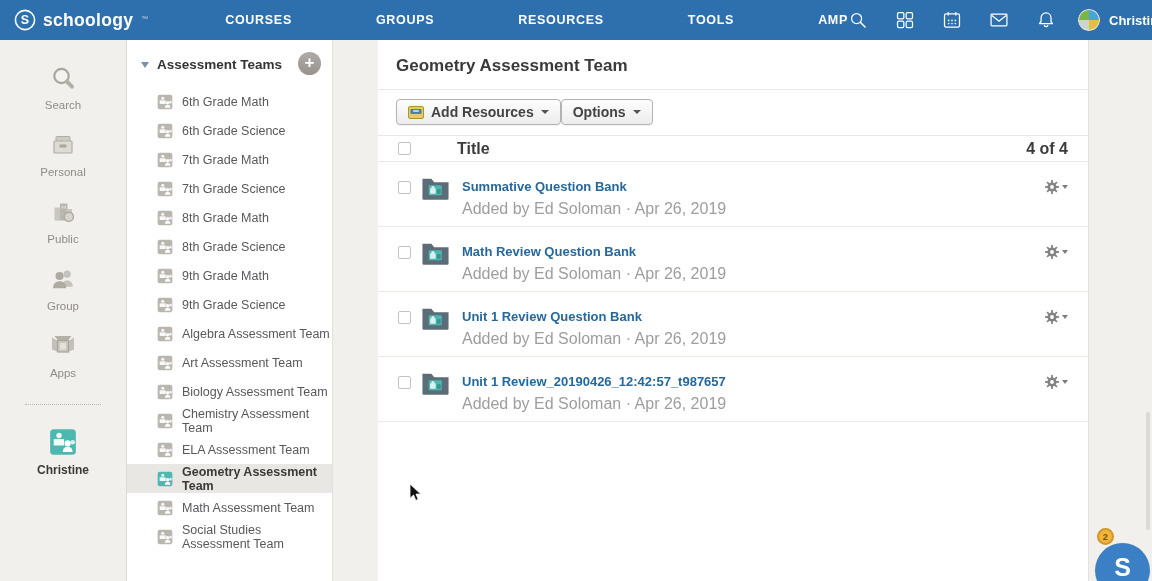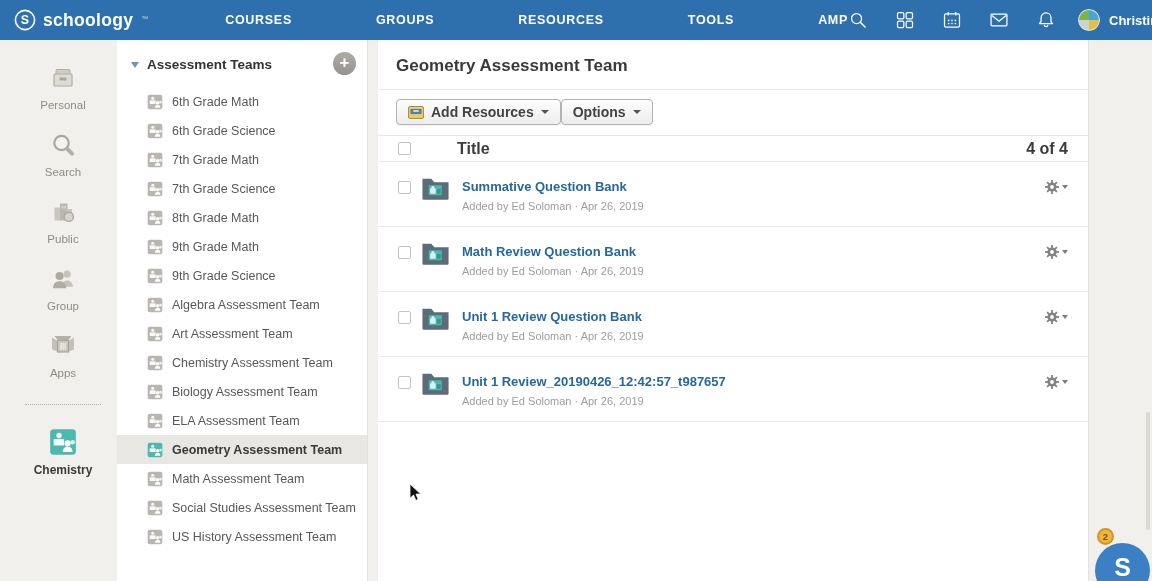--- a/index.html
+++ b/index.html
@@ -34,21 +34,21 @@
           display:flex; flex-direction:column; align-items:center; }
   .rail-item { display:flex; flex-direction:column; align-items:center; margin-bottom:19px; cursor:pointer; width:100%; }
   .rail-item .rail-icon { width:30px; height:30px; display:flex; align-items:center; justify-content:center; }
   .rail-icon svg { width:28px; height:28px; }
   .rail-label { margin-top:6px; font-size:11.5px; color:#8f8c87; }
   .rail-item.active .rail-label { color:#3a3a38; font-weight:700; font-size:12px; }
   .rail-divider { width:76px; border-top:1px dotted #b8b5af; margin:6px auto 22px; }
   .rail-scroll { position:absolute; right:2px; top:412px; width:4px; height:118px; background:#dcd9d4; border-radius:2px; }
 
   
-  .sidebar { position:absolute; top:40px; left:117px; bottom:0; width:251px;
+  .sidebar { position:absolute; top:40px; left:127px; bottom:0; width:206px;
              background:#fff; border-right:1px solid #e3e1dd; }
   .sb-header { position:relative; padding:17px 14px 13px 14px; display:flex; align-items:center; }
   .tri-down { width:0; height:0; border-left:4.5px solid transparent; border-right:4.5px solid transparent;
               border-top:6px solid #7492ae; margin-right:8px; cursor:pointer; flex:none; }
   .sb-title { font-size:13.5px; font-weight:700; color:#333; }
   .plus-btn { position:absolute; right:11px; top:12px; width:23px; height:23px; border-radius:50%;
               background:linear-gradient(#aeaba6,#97948f); color:#fff; display:flex; align-items:center;
               justify-content:center; font-size:17px; font-weight:700; cursor:pointer; line-height:0; padding-bottom:2px; }
   .teams-list { margin-top:2px; }
   .team-item { height:29px; display:flex; align-items:center; padding-left:30px; cursor:pointer;
@@ -78,21 +78,21 @@
               display:inline-block; cursor:pointer; flex:none; }
   .col-title { margin-left:46px; font-size:16px; font-weight:700; color:#3c3c3c; }
   .count { margin-left:auto; font-size:16px; font-weight:700; color:#3c3c3c; }
   .res-row { display:flex; align-items:flex-start; padding:15px 20px 0; height:65px;
              border-bottom:1px solid #eceae7; }
   .res-row .checkbox { margin-top:4px; }
   .folder { margin-left:10px; margin-top:0; width:29px; height:24px; display:inline-flex; flex:none; }
   .folder svg { width:29px; height:24px; }
   .row-text { margin-left:12px; }
   .row-title { font-size:13px; font-weight:700; color:#26689c; cursor:pointer; display:inline-block; }
-  .row-meta { margin-top:5px; font-size:11px; color:#9d9d9d; }
+  .row-meta { margin-top:5px; font-size:16px; color:#9d9d9d; }
   .gear-wrap { margin-left:auto; margin-top:3px; display:inline-flex; align-items:center; gap:3px; cursor:pointer; }
   .gear-wrap svg { width:14px; height:14px; }
   .gear-wrap .caret { border-top-color:#7d7d7d; border-left-width:3.5px; border-right-width:3.5px; border-top-width:4px; }
 
   
   .cursor { position:absolute; left:409px; top:483px; z-index:50; pointer-events:none; }
   .fab { position:absolute; left:1095px; top:543px; width:55px; height:55px; border-radius:50%;
          background:#3b80c4; display:flex; align-items:center; justify-content:center; z-index:20; cursor:pointer; }
   .fab-letter { color:#fff; font-size:25px; font-weight:700; margin-top:-6px; }
   .fab-badge { position:absolute; left:1097px; top:528px; width:17px; height:17px; border-radius:50%;
@@ -179,35 +179,35 @@
           <polyline points="1.5,1.5 6.5,6.5 11.5,1.5" fill="none" stroke="#fff" stroke-width="2.2" stroke-linecap="round" stroke-linejoin="round"></polyline>
         </svg>
     </span>
   </div>
 </header>
 
 <aside class="rail">
     <div class="rail-item">
       <span class="rail-icon">
         <svg viewBox="0 0 28 28">
+          <circle cx="12.5" cy="12" r="7.2" fill="#f5f3f0" stroke="#aaa79f" stroke-width="2.2"></circle>
+          <line x1="17.8" y1="17.5" x2="23" y2="22.6" stroke="#b3b0a8" stroke-width="4" stroke-linecap="round"></line>
+        </svg>
+      </span>
+      <span class="rail-label">Search</span>
+    </div>
+    <div class="rail-item">
+      <span class="rail-icon">
+        <svg viewBox="0 0 28 28">
           <rect x="7" y="5.5" width="14" height="6" rx="1" fill="#cfccc5" stroke="#b0ada6" stroke-width="1"></rect>
           <rect x="5" y="10" width="18" height="12" rx="1" fill="#dedbd5" stroke="#b0ada6" stroke-width="1.2"></rect>
           <rect x="10.5" y="13.5" width="7" height="3" rx="0.5" fill="#a9a69f"></rect>
         </svg>
       </span>
       <span class="rail-label">Personal</span>
-    </div>
-    <div class="rail-item">
-      <span class="rail-icon">
-        <svg viewBox="0 0 28 28">
-          <circle cx="12.5" cy="12" r="7.2" fill="#f5f3f0" stroke="#aaa79f" stroke-width="2.2"></circle>
-          <line x1="17.8" y1="17.5" x2="23" y2="22.6" stroke="#b3b0a8" stroke-width="4" stroke-linecap="round"></line>
-        </svg>
-      </span>
-      <span class="rail-label">Search</span>
     </div>
     <div class="rail-item">
       <span class="rail-icon">
         <svg viewBox="0 0 28 28">
           <rect x="5.5" y="9.5" width="6.5" height="13" fill="#c9c6bf"></rect>
           <rect x="11" y="5.5" width="7.5" height="17" fill="#bab7b0"></rect>
           <rect x="12.8" y="8" width="1.6" height="2.5" fill="#dedbd5"></rect>
           <rect x="15.4" y="8" width="1.6" height="2.5" fill="#dedbd5"></rect>
           <rect x="17.5" y="11" width="5.5" height="11.5" fill="#c9c6bf"></rect>
           <circle cx="19.8" cy="18.8" r="4.6" fill="#d7d4cd" stroke="#aaa79f" stroke-width="1.4"></circle>
@@ -243,21 +243,21 @@
       <span class="rail-icon">
         <svg viewBox="0 0 24 24">
           <rect x="1" y="1" width="22" height="22" rx="3" fill="#4cb8af"></rect>
   <circle cx="8.6" cy="6.4" r="2.3" fill="#fff" opacity=".92"></circle>
   <path d="M4 9.5 h9 v5.5 h-9 z" fill="#fff" opacity=".92"></path>
   <circle cx="16" cy="13.2" r="2.6" fill="#fff"></circle>
   <path d="M11.8 20.5 c0-2.8 1.8-4.4 4.2-4.4 s4.2 1.6 4.2 4.4 z" fill="#fff"></path>
   <circle cx="20.3" cy="12.2" r="2" fill="#fff" opacity=".8"></circle>
         </svg>
       </span>
-      <span class="rail-label">Chemistry</span>
+      <span class="rail-label">Christine</span>
     </div>
   </aside>
 <div class="rail-scroll"></div>
 
 <aside class="sidebar">
   <div class="sb-header">
     <span class="tri-down"></span>
     <span class="sb-title">Assessment Teams</span>
     <span class="plus-btn">+</span>
   </div>
@@ -331,20 +331,33 @@
         <span class="team-icon">
           <svg viewBox="0 0 24 24">
             <rect x="1" y="1" width="22" height="22" rx="3" fill="#b9b6b0"></rect>
   <circle cx="8.6" cy="6.4" r="2.3" fill="#fff" opacity=".92"></circle>
   <path d="M4 9.5 h9 v5.5 h-9 z" fill="#fff" opacity=".92"></path>
   <circle cx="16" cy="13.2" r="2.6" fill="#fff"></circle>
   <path d="M11.8 20.5 c0-2.8 1.8-4.4 4.2-4.4 s4.2 1.6 4.2 4.4 z" fill="#fff"></path>
   <circle cx="20.3" cy="12.2" r="2" fill="#fff" opacity=".8"></circle>
           </svg>
         </span>
+        <span class="team-label">8th Grade Science</span>
+      </div>
+      <div class="team-item">
+        <span class="team-icon">
+          <svg viewBox="0 0 24 24">
+            <rect x="1" y="1" width="22" height="22" rx="3" fill="#b9b6b0"></rect>
+  <circle cx="8.6" cy="6.4" r="2.3" fill="#fff" opacity=".92"></circle>
+  <path d="M4 9.5 h9 v5.5 h-9 z" fill="#fff" opacity=".92"></path>
+  <circle cx="16" cy="13.2" r="2.6" fill="#fff"></circle>
+  <path d="M11.8 20.5 c0-2.8 1.8-4.4 4.2-4.4 s4.2 1.6 4.2 4.4 z" fill="#fff"></path>
+  <circle cx="20.3" cy="12.2" r="2" fill="#fff" opacity=".8"></circle>
+          </svg>
+        </span>
         <span class="team-label">9th Grade Math</span>
       </div>
       <div class="team-item">
         <span class="team-icon">
           <svg viewBox="0 0 24 24">
             <rect x="1" y="1" width="22" height="22" rx="3" fill="#b9b6b0"></rect>
   <circle cx="8.6" cy="6.4" r="2.3" fill="#fff" opacity=".92"></circle>
   <path d="M4 9.5 h9 v5.5 h-9 z" fill="#fff" opacity=".92"></path>
   <circle cx="16" cy="13.2" r="2.6" fill="#fff"></circle>
   <path d="M11.8 20.5 c0-2.8 1.8-4.4 4.2-4.4 s4.2 1.6 4.2 4.4 z" fill="#fff"></path>
@@ -383,46 +396,46 @@
         <span class="team-icon">
           <svg viewBox="0 0 24 24">
             <rect x="1" y="1" width="22" height="22" rx="3" fill="#b9b6b0"></rect>
   <circle cx="8.6" cy="6.4" r="2.3" fill="#fff" opacity=".92"></circle>
   <path d="M4 9.5 h9 v5.5 h-9 z" fill="#fff" opacity=".92"></path>
   <circle cx="16" cy="13.2" r="2.6" fill="#fff"></circle>
   <path d="M11.8 20.5 c0-2.8 1.8-4.4 4.2-4.4 s4.2 1.6 4.2 4.4 z" fill="#fff"></path>
   <circle cx="20.3" cy="12.2" r="2" fill="#fff" opacity=".8"></circle>
           </svg>
         </span>
+        <span class="team-label">Biology Assessment Team</span>
+      </div>
+      <div class="team-item">
+        <span class="team-icon">
+          <svg viewBox="0 0 24 24">
+            <rect x="1" y="1" width="22" height="22" rx="3" fill="#b9b6b0"></rect>
+  <circle cx="8.6" cy="6.4" r="2.3" fill="#fff" opacity=".92"></circle>
+  <path d="M4 9.5 h9 v5.5 h-9 z" fill="#fff" opacity=".92"></path>
+  <circle cx="16" cy="13.2" r="2.6" fill="#fff"></circle>
+  <path d="M11.8 20.5 c0-2.8 1.8-4.4 4.2-4.4 s4.2 1.6 4.2 4.4 z" fill="#fff"></path>
+  <circle cx="20.3" cy="12.2" r="2" fill="#fff" opacity=".8"></circle>
+          </svg>
+        </span>
         <span class="team-label">Chemistry Assessment Team</span>
       </div>
       <div class="team-item">
         <span class="team-icon">
           <svg viewBox="0 0 24 24">
             <rect x="1" y="1" width="22" height="22" rx="3" fill="#b9b6b0"></rect>
   <circle cx="8.6" cy="6.4" r="2.3" fill="#fff" opacity=".92"></circle>
   <path d="M4 9.5 h9 v5.5 h-9 z" fill="#fff" opacity=".92"></path>
   <circle cx="16" cy="13.2" r="2.6" fill="#fff"></circle>
   <path d="M11.8 20.5 c0-2.8 1.8-4.4 4.2-4.4 s4.2 1.6 4.2 4.4 z" fill="#fff"></path>
   <circle cx="20.3" cy="12.2" r="2" fill="#fff" opacity=".8"></circle>
           </svg>
         </span>
-        <span class="team-label">Biology Assessment Team</span>
-      </div>
-      <div class="team-item">
-        <span class="team-icon">
-          <svg viewBox="0 0 24 24">
-            <rect x="1" y="1" width="22" height="22" rx="3" fill="#b9b6b0"></rect>
-  <circle cx="8.6" cy="6.4" r="2.3" fill="#fff" opacity=".92"></circle>
-  <path d="M4 9.5 h9 v5.5 h-9 z" fill="#fff" opacity=".92"></path>
-  <circle cx="16" cy="13.2" r="2.6" fill="#fff"></circle>
-  <path d="M11.8 20.5 c0-2.8 1.8-4.4 4.2-4.4 s4.2 1.6 4.2 4.4 z" fill="#fff"></path>
-  <circle cx="20.3" cy="12.2" r="2" fill="#fff" opacity=".8"></circle>
-          </svg>
-        </span>
         <span class="team-label">ELA Assessment Team</span>
       </div>
       <div class="team-item active">
         <span class="team-icon">
           <svg viewBox="0 0 24 24">
             <rect x="1" y="1" width="22" height="22" rx="3" fill="#4cb8af"></rect>
   <circle cx="8.6" cy="6.4" r="2.3" fill="#fff" opacity=".92"></circle>
   <path d="M4 9.5 h9 v5.5 h-9 z" fill="#fff" opacity=".92"></path>
   <circle cx="16" cy="13.2" r="2.6" fill="#fff"></circle>
   <path d="M11.8 20.5 c0-2.8 1.8-4.4 4.2-4.4 s4.2 1.6 4.2 4.4 z" fill="#fff"></path>
@@ -449,33 +462,20 @@
           <svg viewBox="0 0 24 24">
             <rect x="1" y="1" width="22" height="22" rx="3" fill="#b9b6b0"></rect>
   <circle cx="8.6" cy="6.4" r="2.3" fill="#fff" opacity=".92"></circle>
   <path d="M4 9.5 h9 v5.5 h-9 z" fill="#fff" opacity=".92"></path>
   <circle cx="16" cy="13.2" r="2.6" fill="#fff"></circle>
   <path d="M11.8 20.5 c0-2.8 1.8-4.4 4.2-4.4 s4.2 1.6 4.2 4.4 z" fill="#fff"></path>
   <circle cx="20.3" cy="12.2" r="2" fill="#fff" opacity=".8"></circle>
           </svg>
         </span>
         <span class="team-label">Social Studies Assessment Team</span>
-      </div>
-      <div class="team-item">
-        <span class="team-icon">
-          <svg viewBox="0 0 24 24">
-            <rect x="1" y="1" width="22" height="22" rx="3" fill="#b9b6b0"></rect>
-  <circle cx="8.6" cy="6.4" r="2.3" fill="#fff" opacity=".92"></circle>
-  <path d="M4 9.5 h9 v5.5 h-9 z" fill="#fff" opacity=".92"></path>
-  <circle cx="16" cy="13.2" r="2.6" fill="#fff"></circle>
-  <path d="M11.8 20.5 c0-2.8 1.8-4.4 4.2-4.4 s4.2 1.6 4.2 4.4 z" fill="#fff"></path>
-  <circle cx="20.3" cy="12.2" r="2" fill="#fff" opacity=".8"></circle>
-          </svg>
-        </span>
-        <span class="team-label">US History Assessment Team</span>
       </div>
     </div>
 </aside>
 
 <main class="main">
   <h1 class="page-title">Geometry Assessment Team</h1>
   <div class="toolbar">
     <button class="btn">
       <span class="icon16">
         <svg viewBox="0 0 16 13" width="16" height="13">

